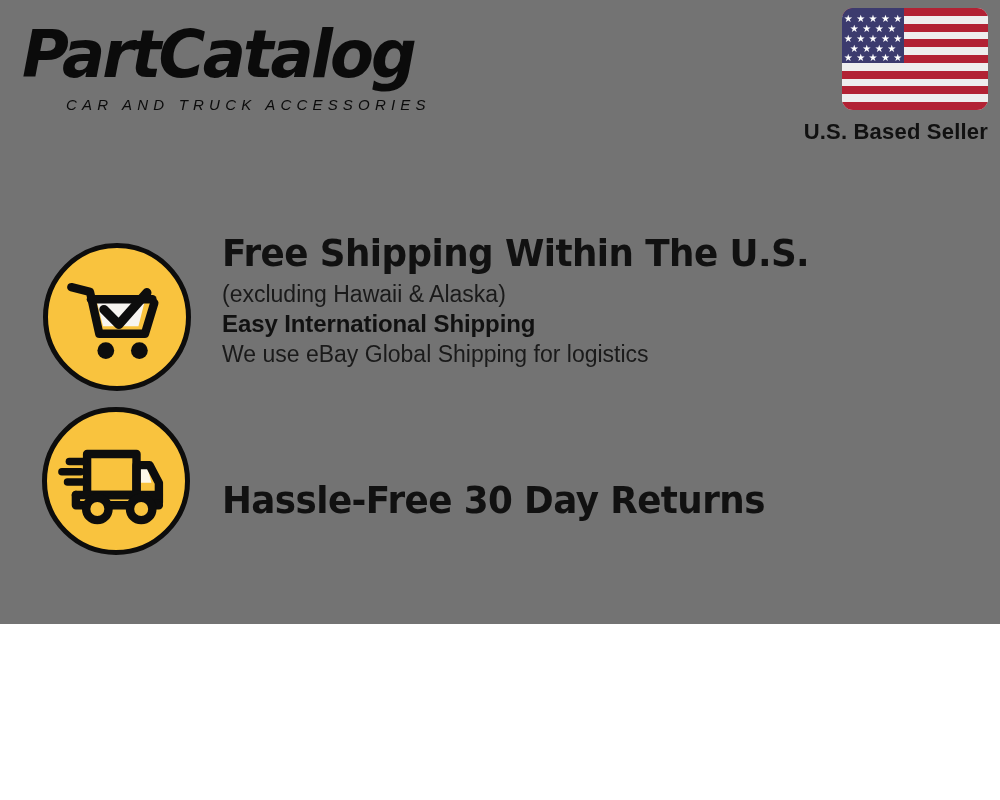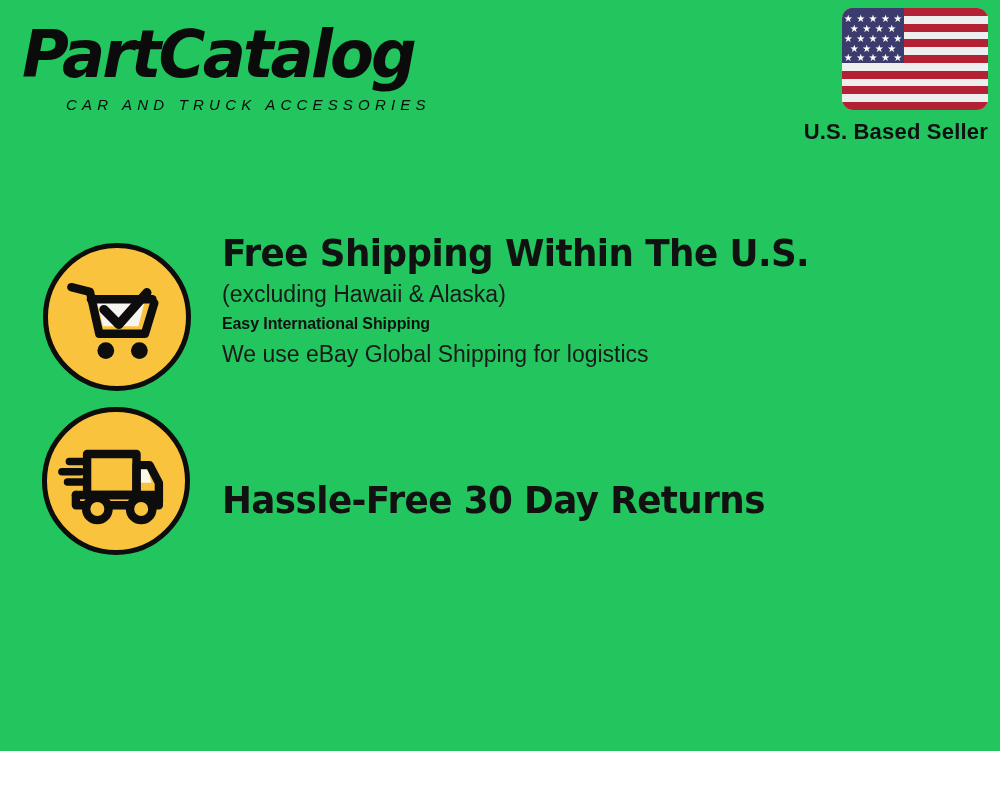--- a/index.html
+++ b/index.html
@@ -13,22 +13,22 @@
     background: #ffffff;
     font-family: "Liberation Sans", sans-serif;
     color: #1a1a1a;
     overflow: hidden;
     position: relative;
   }
 
   .banner {
     position: relative;
     width: 1000px;
-    height: 751px;
-    background: #22c55e;
+    height: 624px;
+    background: #737373;
   }
 
   
   .header {
     position: absolute;
     left: 0;
     top: 0;
     width: 1000px;
     height: 170px;
   }
@@ -195,21 +195,21 @@
     font-family: "Liberation Sans", sans-serif;
     font-size: 23px;
     line-height: 30px;
     font-weight: normal;
     color: #1a1a1a;
     white-space: nowrap;
   }
 
   .feature-sub-strong {
     font-family: "Liberation Sans", sans-serif;
-    font-size: 16px;
+    font-size: 24px;
     line-height: 30px;
     font-weight: bold;
     color: #111111;
     letter-spacing: -0.1px;
     white-space: nowrap;
   }
 
   
   #row-free-shipping .feature-text { top: 31px; }
   #row-free-shipping .feature-title { margin-bottom: 2px; }

